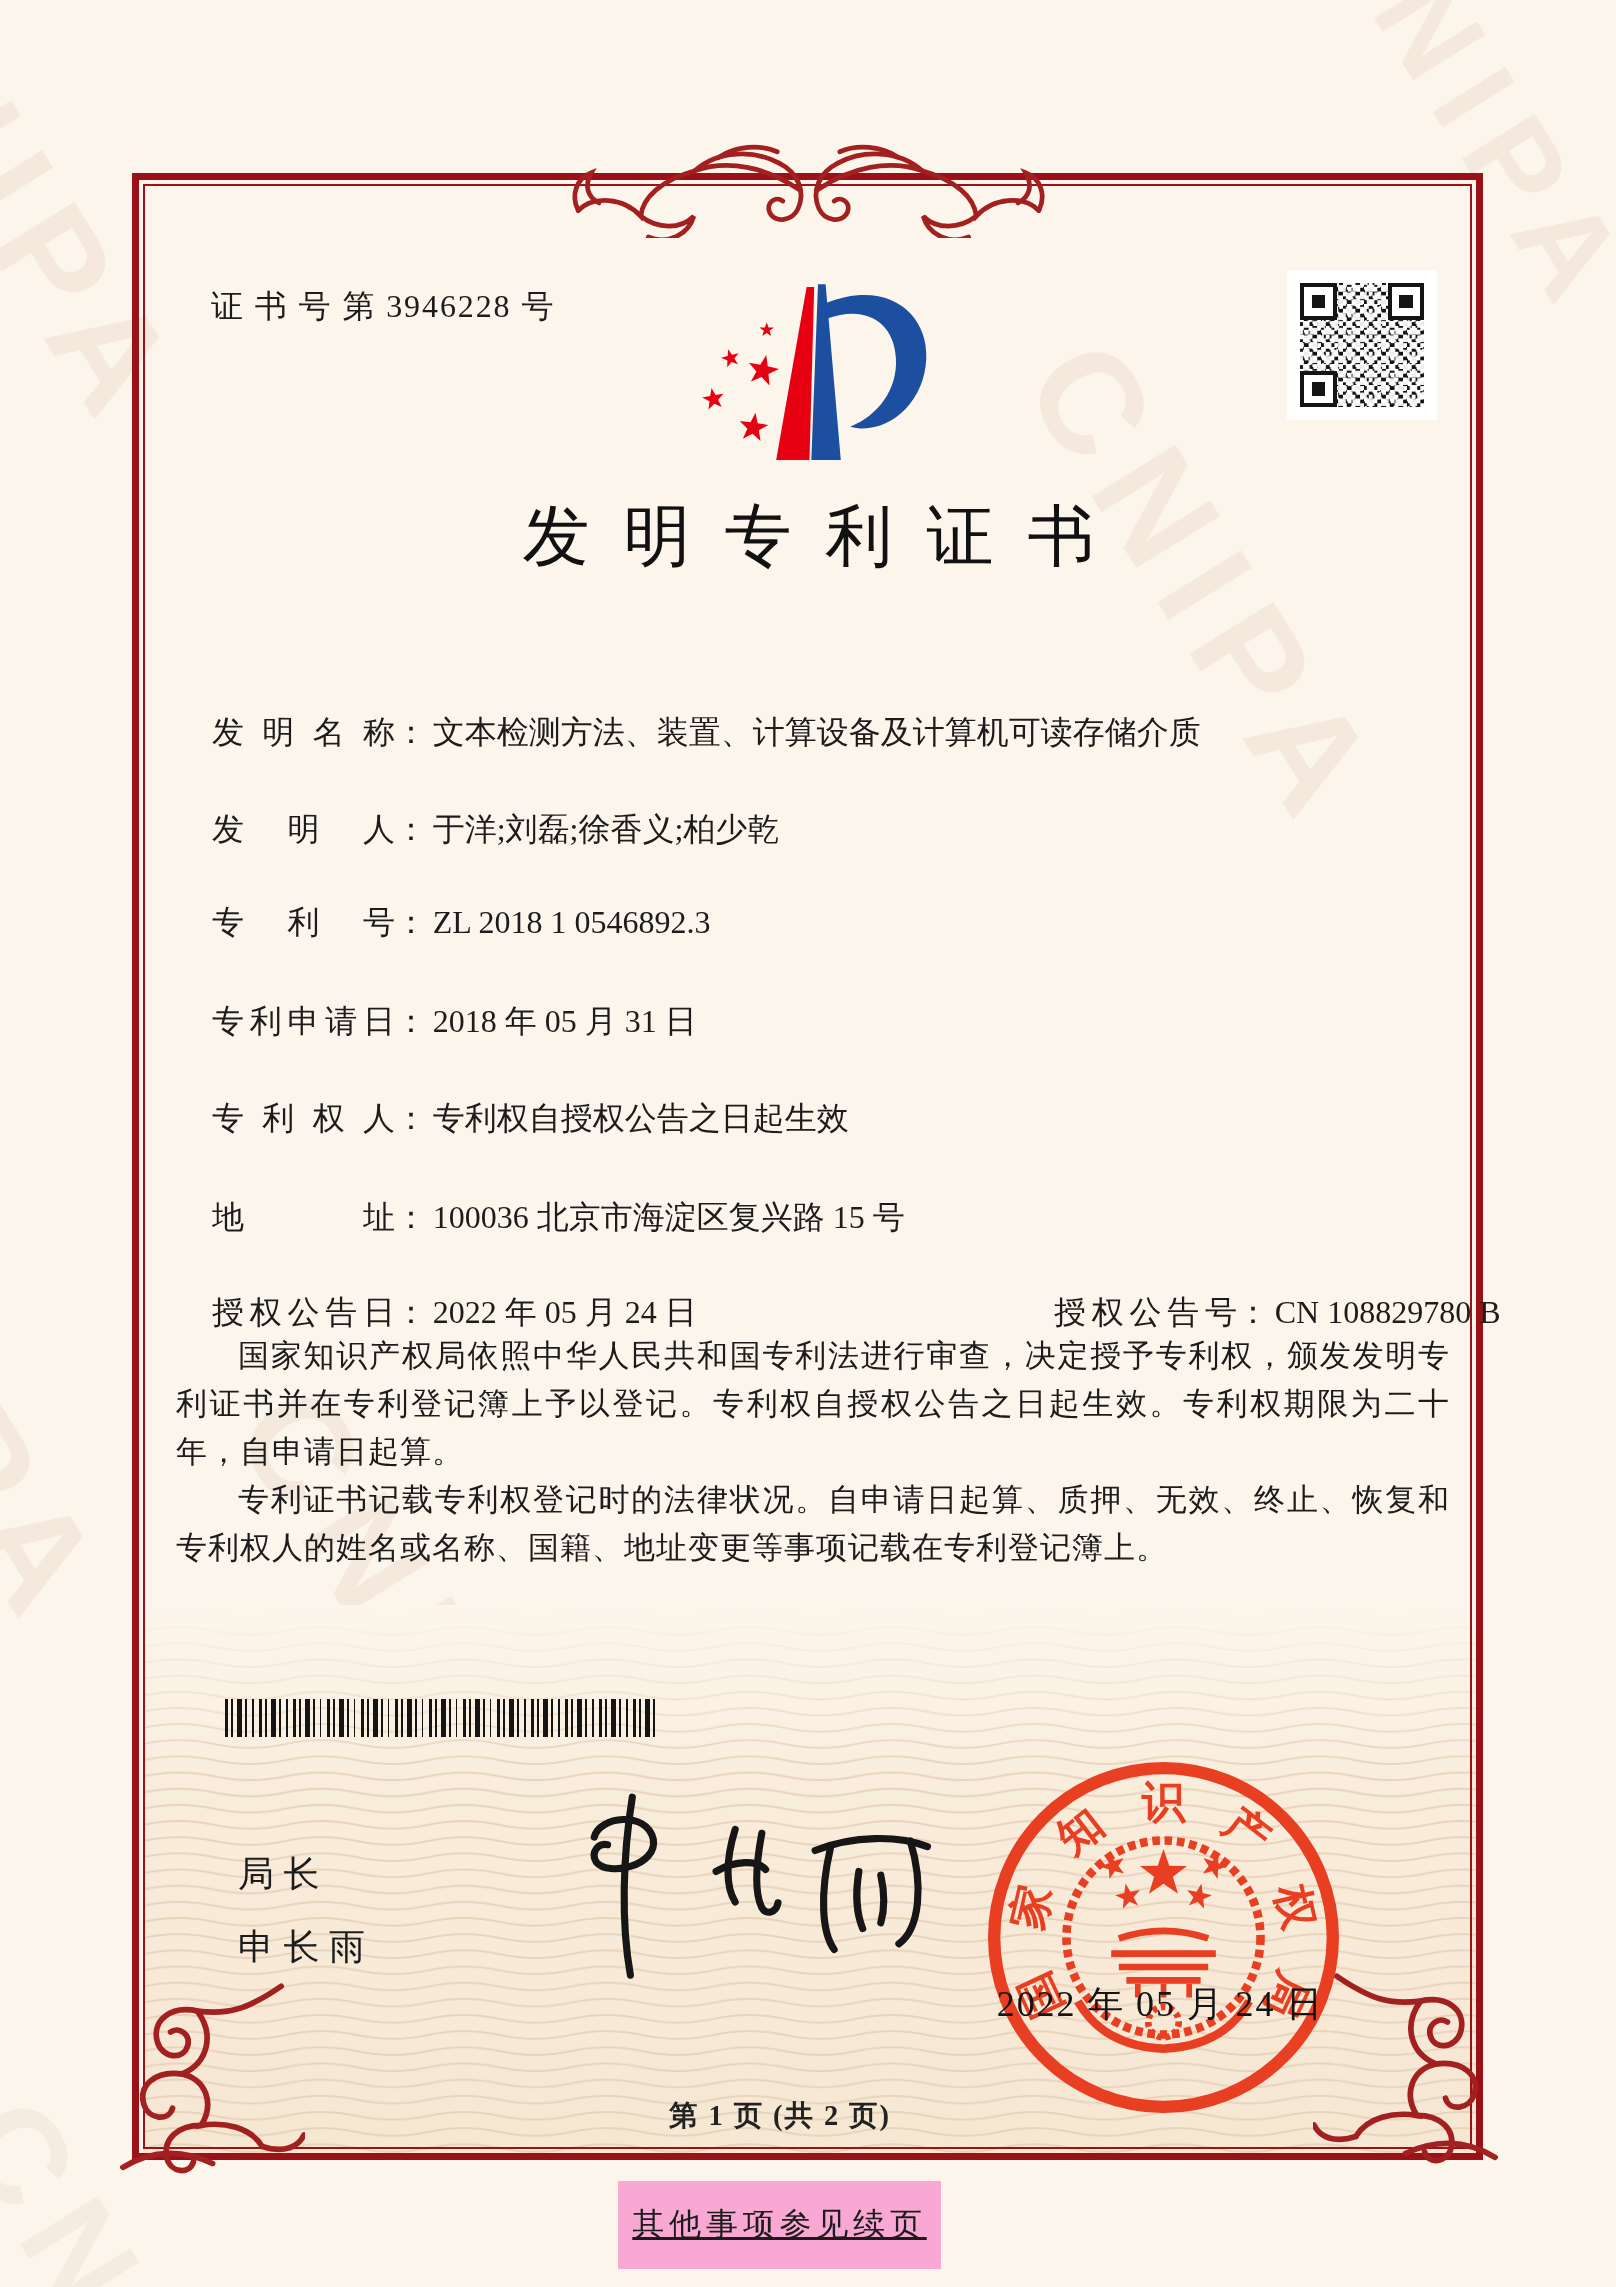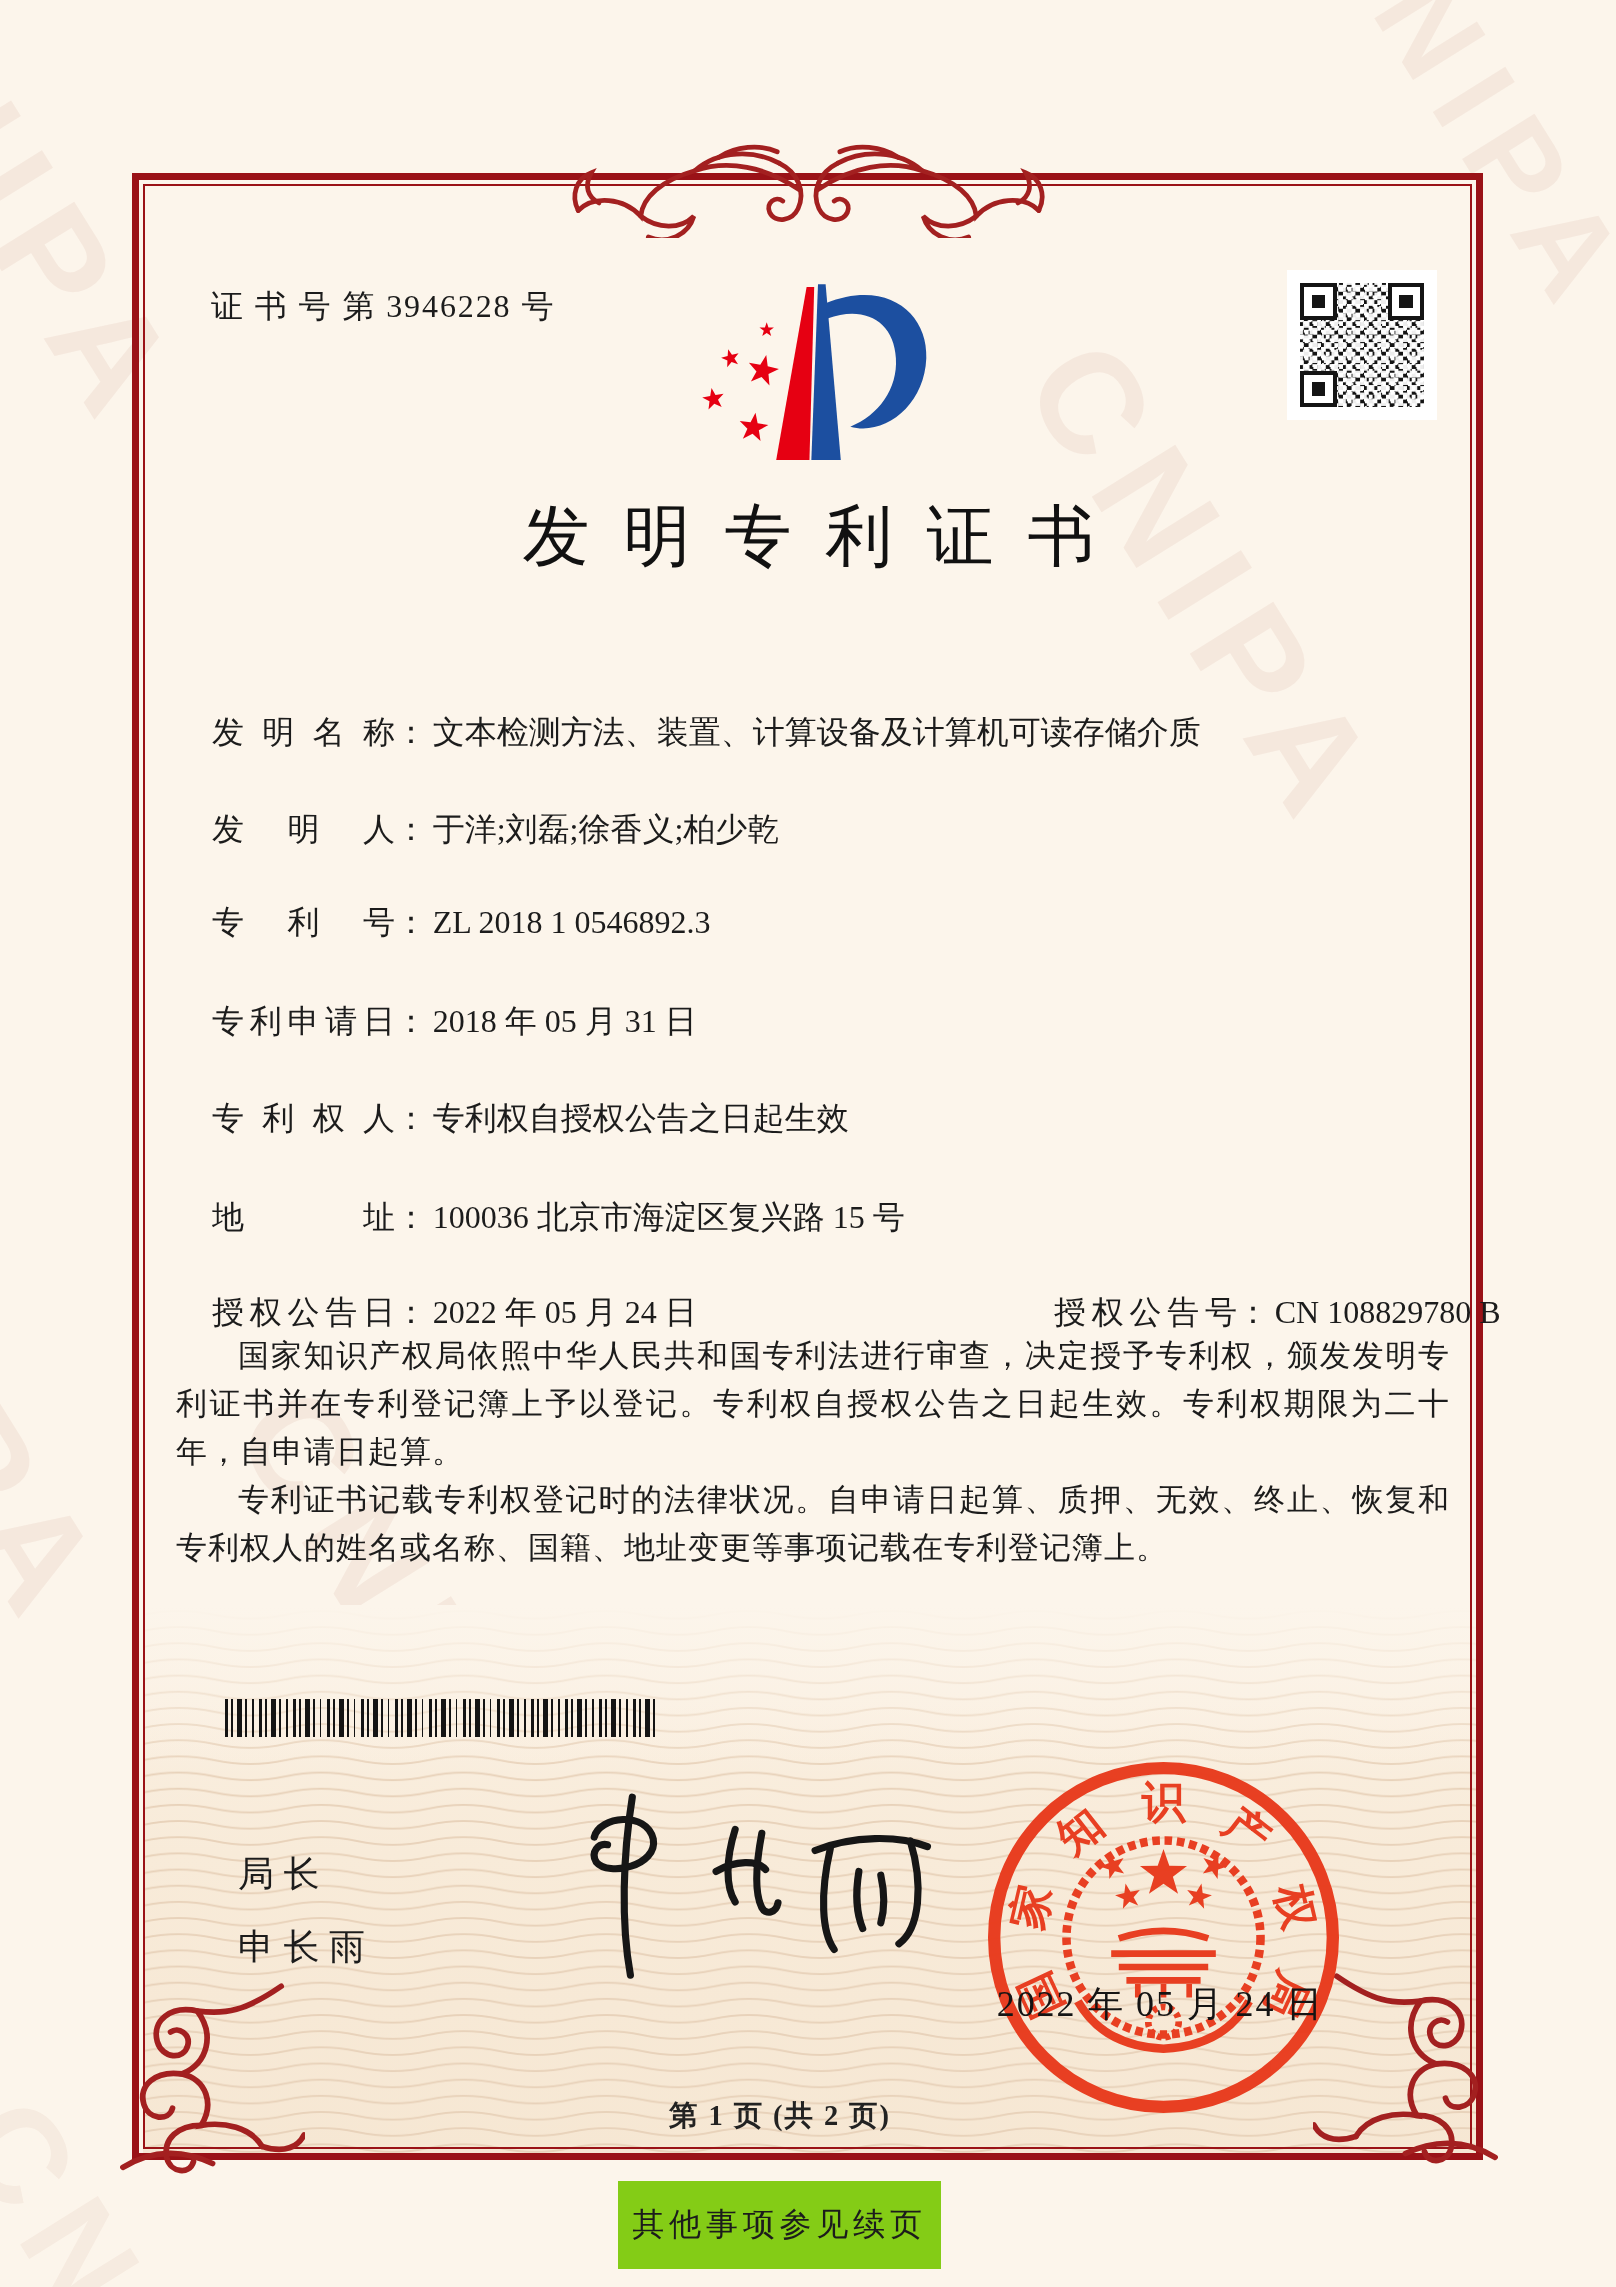--- a/index.html
+++ b/index.html
@@ -91,23 +91,23 @@
   .seal-date{
     position:absolute;left:980px;top:1980px;width:361px;text-align:center;z-index:7;
     font-size:36px;color:#141414;letter-spacing:1.9px;
   }
   
   .page-info{
     position:absolute;left:0;width:1560px;top:2097px;text-align:center;z-index:5;
     font-size:28.5px;color:#222;letter-spacing:1.9px;font-weight:bold;
   }
   .note-box{
-    position:absolute;left:618px;top:2181px;width:323px;height:88px;background:#84cc16;z-index:5;
+    position:absolute;left:618px;top:2181px;width:323px;height:88px;background:#f9a8d4;z-index:5;
     display:flex;align-items:center;justify-content:center;
-    font-size:32px;letter-spacing:4.8px;color:#1c1c1c;
+    font-size:32px;letter-spacing:4.8px;color:#1c1c1c;text-decoration:underline;
   }
 </style>
 </head>
 <body>
 
 <span class="wm" style="left:-67px;top:-86px">CNIPA</span>
 <span class="wm" style="left:1408px;top:-143px;font-size:124px">CNIPA</span>
 <span class="wm" style="left:1132px;top:314px">CNIPA</span>
 <span class="wm" style="left:-143px;top:1113px">CNIPA</span>
 <span class="wm" style="left:342px;top:1360px">CNIPA</span>

